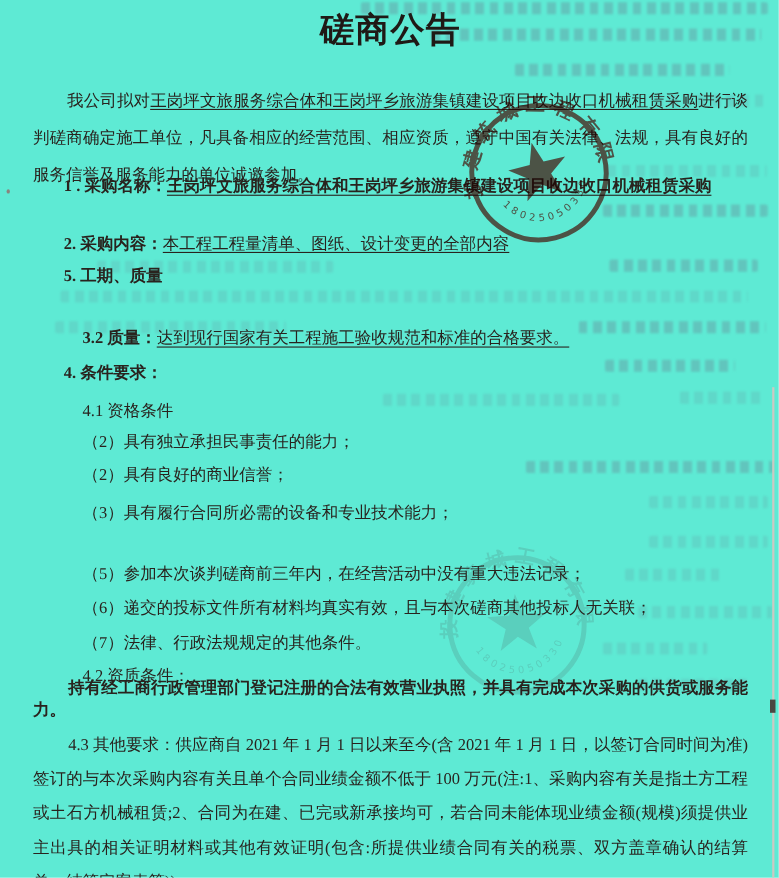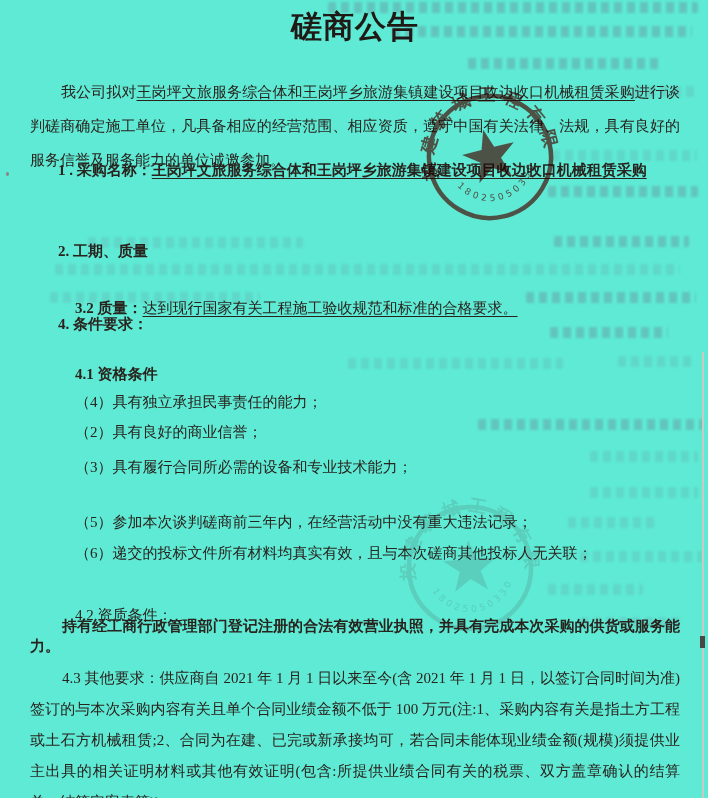--- a/index.html
+++ b/index.html
@@ -17,22 +17,22 @@
     top:6px;text-align:center;font-size:31px;font-weight:700;
     letter-spacing:1px;color:#1f1a16;
   }
   .para{line-height:34px;text-align:justify;}
   .intro{top:60px;text-indent:31px;}
   .it1{top:138px;line-height:34px;text-indent:28px;}
   .it2{top:190px;text-indent:28px;}
   .it3{top:219px;text-indent:28px;}
   .it31{top:247px;text-indent:45px;}
   .it32{top:276px;text-indent:45px;}
-  .it4{top:292px;text-indent:28px;}
-  .it41{top:342px;text-indent:45px;font-weight:bold;}
+  .it4{top:308px;text-indent:28px;}
+  .it41{top:342px;text-indent:45px;}
   .q0{top:370px}.q1{top:400px}.q2{top:435px}.q3{top:460px}
   .q4{top:490px}.q5{top:521px}.q6{top:553px}
   .qual{text-indent:45px;}
   .it42l{top:583px;text-indent:45px;}
   .it42b{top:602px;line-height:19.5px;text-indent:32px;font-weight:700;text-align:justify;}
   .it43{top:648px;line-height:31px;text-indent:32px;text-align:justify;}
   .b{font-weight:700;}
   .u{text-decoration:underline;text-underline-offset:3px;text-decoration-thickness:1px;}
   
   .ghost{
@@ -75,35 +75,37 @@
   <div class="ghost faint" style="left:580px;top:551px;width:122px;"></div>
   <div class="ghost faint" style="left:548px;top:584px;width:95px;"></div>
   <div class="ghost faint" style="left:580px;top:617px;width:100px;"></div>
 
   <div class="abs doc-title">磋商公告</div>
 
   <p class="abs para intro"><span>我公司拟对</span><span class="u">王岗坪文旅服务综合体和王岗坪乡旅游集镇建设项目收边收口机械租赁采购</span><span>进行谈判磋商确定施工单位，凡具备相应的经营范围、相应资质，遵守中国有关法律、法规，具有良好的服务信誉及服务能力的单位诚邀参加。</span></p>
 
   <p class="abs para it1"><span class="b">1 . 采购名称：</span><span class="b u">王岗坪文旅服务综合体和王岗坪乡旅游集镇建设项目收边收口机械租赁采购</span></p>
 
+  <p class="abs para it2"><span class="b">2. 采购内容：</span><span class="u">本工程工程量清单、图纸、设计变更的全部内容</span></p>
 
-  <p class="abs para it3"><span class="b">2. 工期、质量</span></p>
+  <p class="abs para it3"><span class="b">5. 工期、质量</span></p>
 
 
   <p class="abs para it32"><span class="b">3.2 质量：</span><span class="u">达到现行国家有关工程施工验收规范和标准的合格要求。</span></p>
 
   <p class="abs para it4"><span class="b">4. 条件要求：</span></p>
 
   <p class="abs para it41"><span>4.1 资格条件</span></p>
 
-  <p class="abs para qual q0">（4）具有独立承担民事责任的能力；</p>
+  <p class="abs para qual q0">（2）具有独立承担民事责任的能力；</p>
   <p class="abs para qual q1">（2）具有良好的商业信誉；</p>
   <p class="abs para qual q2">（3）具有履行合同所必需的设备和专业技术能力；</p>
   <p class="abs para qual q4">（5）参加本次谈判磋商前三年内，在经营活动中没有重大违法记录；</p>
   <p class="abs para qual q5">（6）递交的投标文件所有材料均真实有效，且与本次磋商其他投标人无关联；</p>
+  <p class="abs para qual q6">（7）法律、行政法规规定的其他条件。</p>
 
   <p class="abs para it42l">4.2 资质条件：</p>
   <p class="abs it42b">持有经工商行政管理部门登记注册的合法有效营业执照，并具有完成本次采购的供货或服务能力。</p>
 
   <p class="abs it43"><span>4.3 其他要求：</span><span>供应商自 2021 年 1 月 1 日以来至今(含 2021 年 1 月 1 日，以签订合同时间为准)签订的与本次采购内容有关且单个合同业绩金额不低于 100 万元(注:1、采购内容有关是指土方工程或土石方机械租赁;2、合同为在建、已完或新承接均可，若合同未能体现业绩金额(规模)须提供业主出具的相关证明材料或其他有效证明(包含:所提供业绩合同有关的税票、双方盖章确认的结算单、结算定案表等))。</span></p>
 
   <svg class="seal seal-main" width="176" height="176" viewBox="0 0 176 176" aria-hidden="true">
     <defs>
       <path id="arcT" d="M 36.5,110 A 56,56 0 1 1 139.5,110" fill="none"></path>
       <path id="arcB" d="M 46.6,102.9 A 44,44 0 0 0 129.4,102.9" fill="none"></path>

